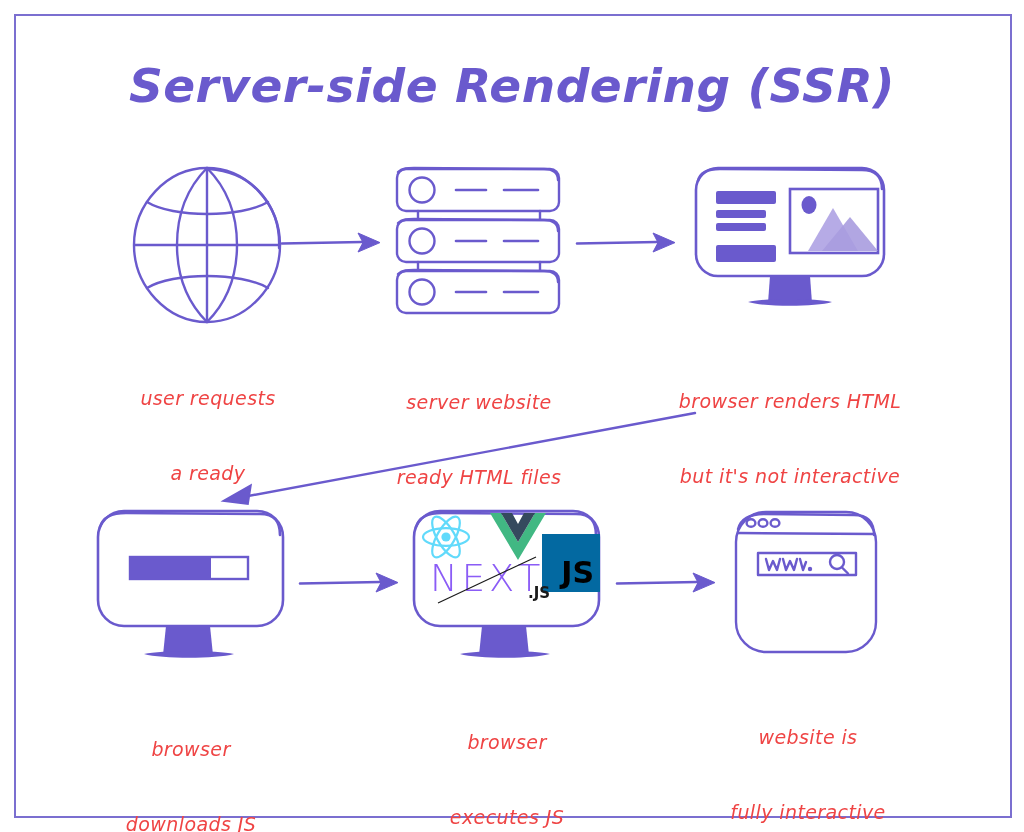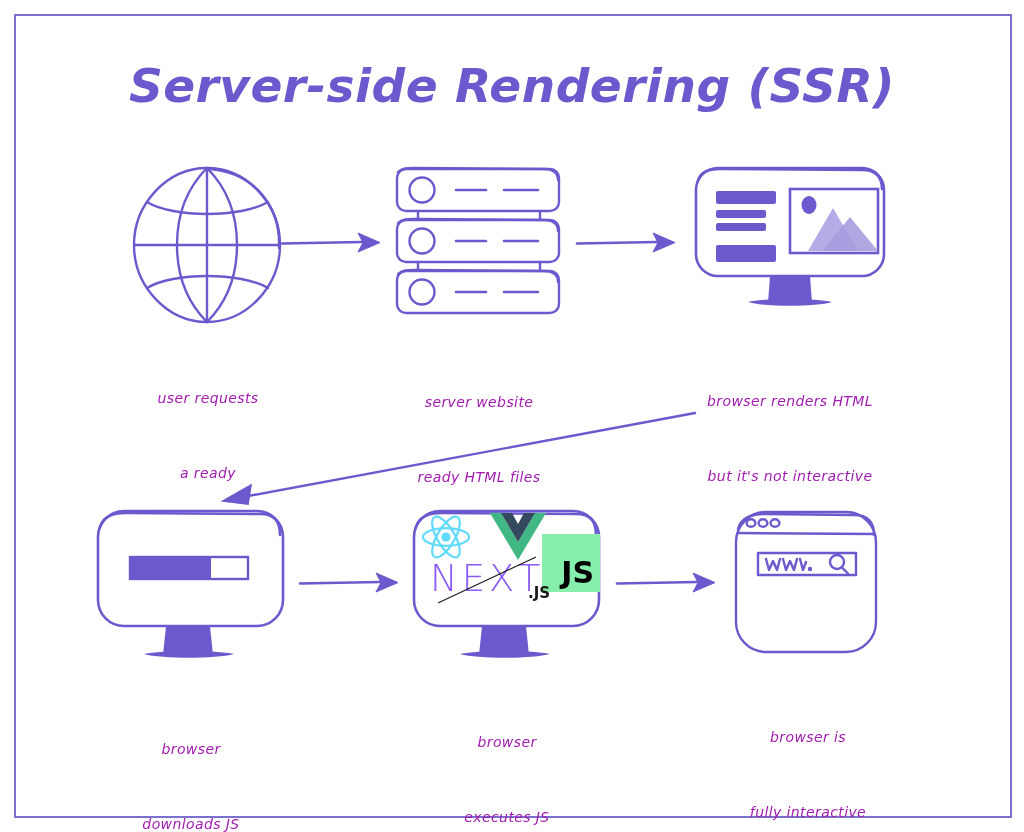--- a/index.html
+++ b/index.html
@@ -37,24 +37,24 @@
     white-space: nowrap;
   }
   
   .node {
     position: absolute;
   }
   .caption {
     position: absolute;
     text-align: center;
     font-family: "DejaVu Sans", sans-serif;
-    font-size: 14px;
+    font-size: 19px;
     font-style: italic;
     line-height: 25px;
-    color: #a21caf;
+    color: #ef4444;
     white-space: pre;
     letter-spacing: 0.4px;
   }
   .cap-line { display: block; }
   svg { display: block; overflow: visible; }
 </style>
 </head>
 <body>
 
 <div id="canvas">
@@ -230,21 +230,21 @@
         <ellipse cx="26" cy="24" rx="23" ry="8.8" transform="rotate(120 26 24)"></ellipse>
       </g>
       <circle cx="26" cy="24" r="4.6" fill="#61dafb"></circle>
     </svg>
 
     <svg style="position:absolute; left:82px; top:6px;" width="56" height="50" viewBox="0 0 56 50">
       <path d="M0 2 L 11 2 L 28 31 L 45 2 L 56 2 L 28 49 Z" fill="#41b883"></path>
       <path d="M11 2 L 22 2 L 28 13 L 34 2 L 45 2 L 28 31 Z" fill="#35495e"></path>
     </svg>
 
-    <div style="position:absolute; left:134px; top:29px; width:58px; height:58px; background:#86efac; display:flex; align-items:flex-end; justify-content:flex-end; padding:0 6px 4px 0;">
+    <div style="position:absolute; left:134px; top:29px; width:58px; height:58px; background:#0369a1; display:flex; align-items:flex-end; justify-content:flex-end; padding:0 6px 4px 0;">
       <span style="font-family:'DejaVu Sans', sans-serif; font-weight:bold; font-size:30px; color:#000; line-height:1;">JS</span>
     </div>
 
     <div style="position:absolute; left:22px; top:52px; width:120px; height:46px;">
       <span style="font-family:'DejaVu Sans', sans-serif; font-size:37px; font-weight:300; letter-spacing:4px; color:#8b5cf6; position:absolute; left:0; top:0;">NEXT</span>
       <span style="font-family:'DejaVu Sans', sans-serif; font-size:15px; font-weight:bold; color:#1a1a1a; position:absolute; left:98px; top:27px;">.JS</span>
       <svg style="position:absolute; left:0px; top:-4px;" width="128" height="56" viewBox="0 0 128 56">
         <path d="M8 50 L 106 4" stroke="#1a1a1a" stroke-width="1.2" fill="none"></path>
       </svg>
     </div>
@@ -283,18 +283,18 @@
       </g>
 
       <g fill="none" stroke="#6a5acd" stroke-width="2.4" stroke-linecap="round" stroke-linejoin="round">
         <path d="M38 54 L 41 65 L 45 56 L 49 65 L 52 54"></path>
         <path d="M55 54 L 58 65 L 62 56 L 66 65 L 69 54"></path>
         <path d="M72 54 L 75 65 L 78 57"></path>
       </g>
       <circle cx="82" cy="64" r="2.2" fill="#6a5acd"></circle>
     </svg>
     <div class="caption" style="left:-38px; top:170px; width:236px;">
-      <span class="cap-line">browser is</span>
+      <span class="cap-line">website is</span>
       <span class="cap-line">fully interactive</span>
     </div>
   </div>
 
 </div>
 
 </body></html>

